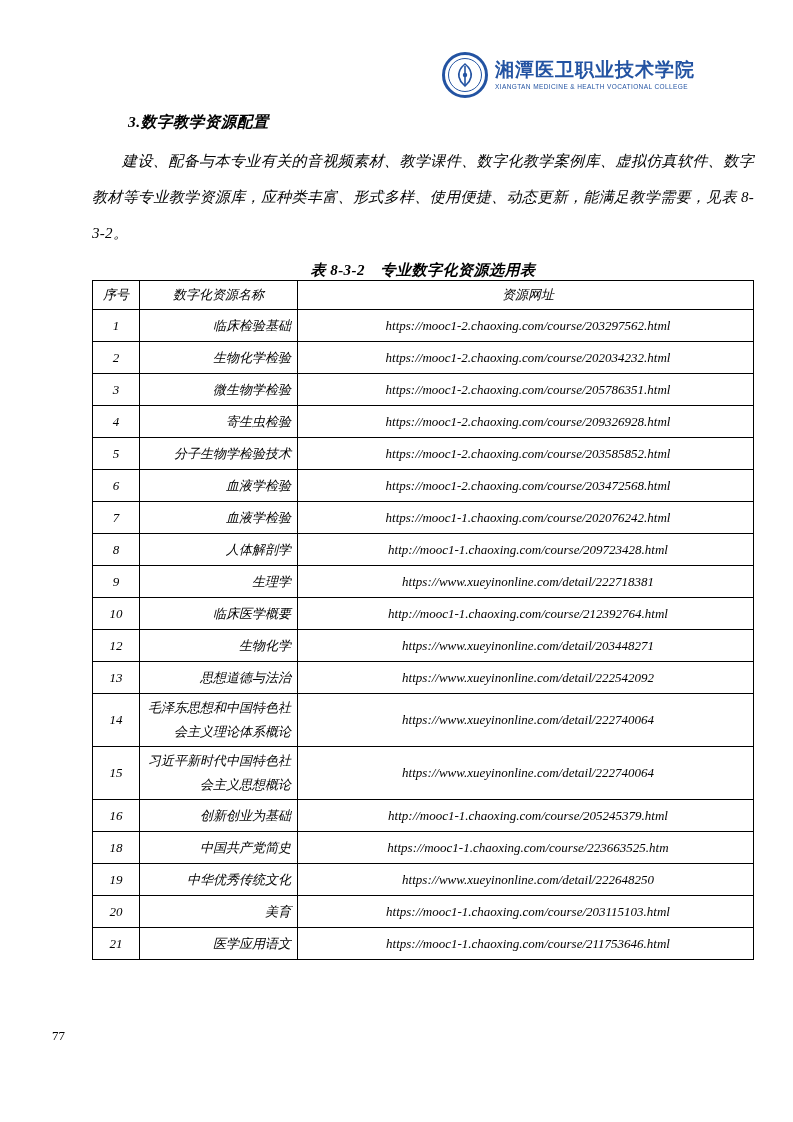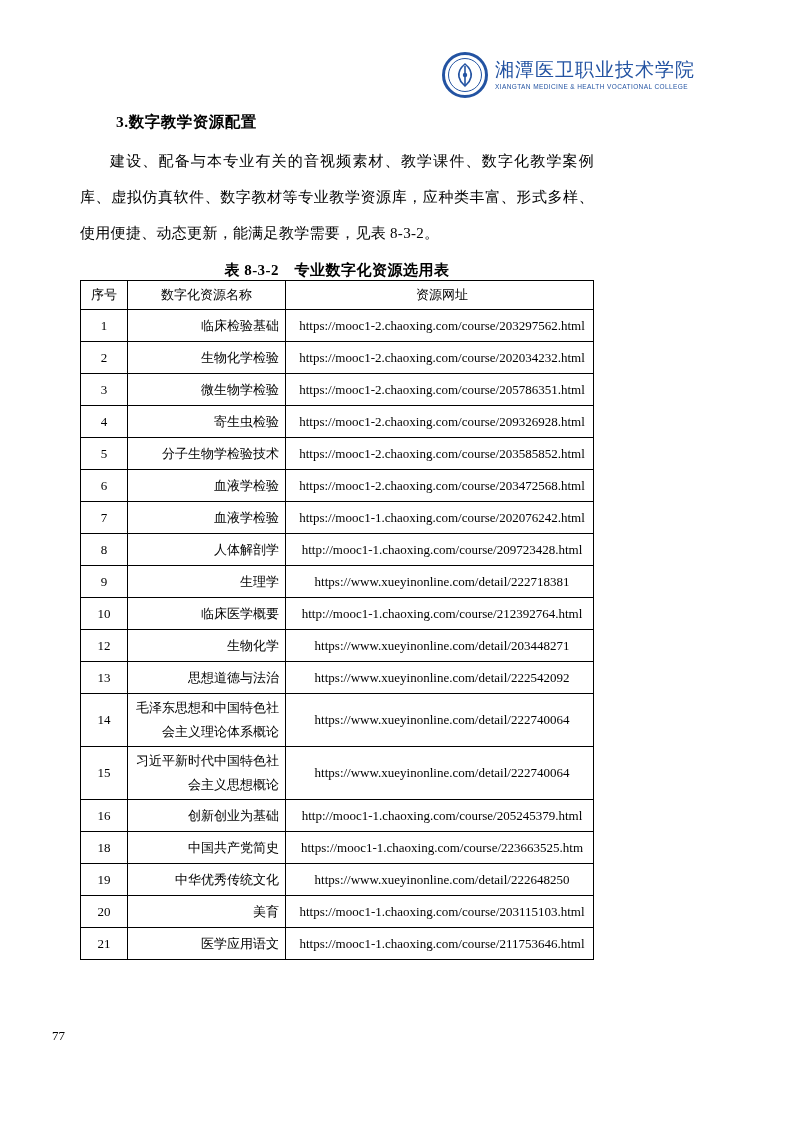--- a/index.html
+++ b/index.html
@@ -23,39 +23,40 @@
     top: 52px;
     right: 98px;
     display: flex;
     align-items: center;
     gap: 7px;
   }
   .emblem { width: 46px; height: 46px; flex: 0 0 auto; }
   .logo-text { display: flex; flex-direction: column; line-height: 1.1; }
   .logo-cn {
     font-size: 19px;
-    font-weight: normal;
+    font-weight: bold;
     color: #2353a2;
     letter-spacing: 1px;
     font-family: "Liberation Serif", "DejaVu Serif", serif;
   }
   .logo-en {
     font-size: 6.5px;
     color: #2353a2;
     letter-spacing: 0.4px;
     margin-top: 2px;
     font-family: "Liberation Sans", "DejaVu Sans", sans-serif;
   }
 
   
   .content {
     position: absolute;
-    left: 80px;
+    left: 92px;
     top: 112px;
-    width: 514px;
+    width: 662px;
+    font-style: italic;
   }
   .section-heading {
     font-size: 15.5px;
     font-weight: bold;
     margin-left: 36px;
     margin-bottom: 10px;
     letter-spacing: 0.5px;
   }
   .body-paragraph {
     font-size: 15px;

